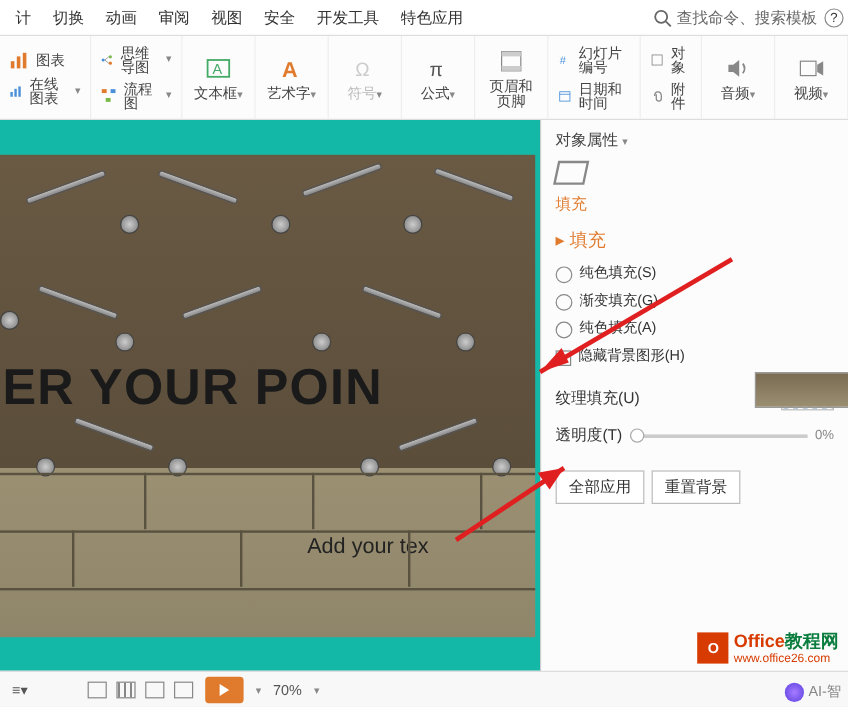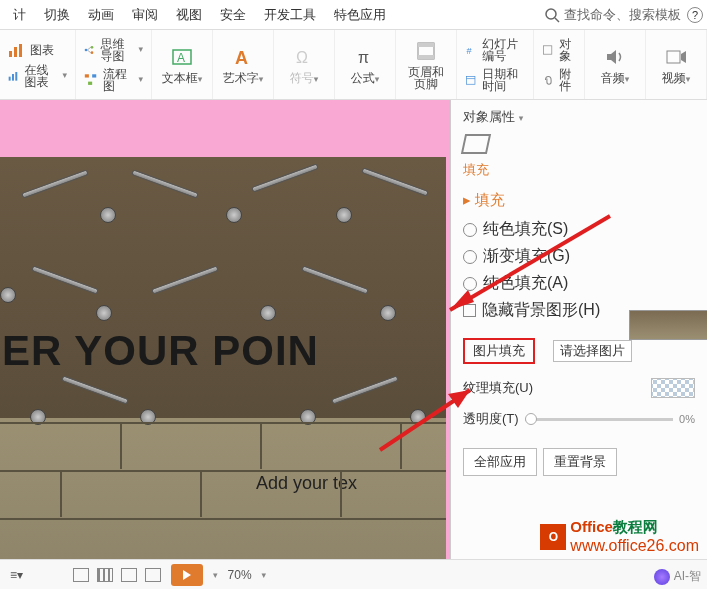--- a/index.html
+++ b/index.html
@@ -8,32 +8,32 @@
 .tabbar .tab{padding:0 9px;line-height:30px;cursor:pointer}
 .tabbar .search{margin-left:auto;display:flex;align-items:center;color:#666;gap:4px}
 .ribbon{display:flex;height:70px;background:#fcfcfc;border-bottom:1px solid #ddd}
 .rgroup{display:flex;flex-direction:column;justify-content:center;gap:6px;padding:0 8px;border-right:1px solid #eee}
 .rbtn{display:flex;align-items:center;gap:6px;font-size:12px;color:#444;line-height:1}
 .rbtn.big{flex-direction:column;gap:4px;text-align:center;min-width:44px}
 .ic{width:16px;height:16px;display:inline-block}
 .ic-big{width:22px;height:22px}
 .dd{font-size:9px;color:#888}
 .content{display:flex;height:calc(100% - 130px);position:relative}
-.slide{flex:1;background:#f9a8d4;display:flex;align-items:flex-end;justify-content:flex-start;overflow:hidden;position:relative;border-right:1px solid #ccc}
+.slide{flex:1;background:#14b8a6;display:flex;align-items:center;justify-content:flex-start;overflow:hidden;position:relative;border-right:1px solid #ccc}
 .slideimg{width:446px;height:402px;background:linear-gradient(#6a5a44 0%,#5a4d3a 65%,#9b9072 65%,#8f856a 100%);position:relative}
 .slideimg .bigtxt{position:absolute;top:170px;left:2px;font-size:42px;font-weight:900;color:#1a1a1a;letter-spacing:1px;white-space:nowrap}
 .slideimg .subtxt{position:absolute;top:316px;left:256px;font-size:18px;color:#222}
 .bar{position:absolute;height:6px;background:linear-gradient(#bbb,#888);border-radius:3px;border:1px solid #555}
 .knob{position:absolute;width:16px;height:16px;border-radius:50%;background:radial-gradient(#ccc,#777);border:1px solid #444}
 .panel{width:256px;background:#fcfcfc;padding:8px 12px;font-size:13px;color:#333;position:relative;overflow:hidden}
 .ptitle{color:#444;margin-bottom:8px}
 .picon{width:26px;height:20px;border:2px solid #888;display:inline-block;transform:skewX(-12deg);margin-bottom:4px}
 .plabel{color:#e07b2e;font-size:13px;margin-bottom:12px;display:block}
 .sect{color:#e07b2e;font-size:15px;margin:10px 0 6px}
-.radio-row{display:flex;align-items:center;gap:6px;padding:3px 0;font-size:16px}
+.radio-row{display:flex;align-items:flex-end;gap:6px;padding:3px 0;font-size:12px}
 .radio{width:14px;height:14px;border:1px solid #888;border-radius:50%;display:inline-block;position:relative}
 .radio.on::after{content:"";position:absolute;inset:3px;background:#555;border-radius:50%}
 .check{width:13px;height:13px;border:1px solid #888;display:inline-block}
 .hlred{border:2px solid #e02020;padding:2px 4px;border-radius:2px}
 .thumb{position:absolute;right:-10px;top:210px;width:88px;height:30px;background:linear-gradient(#7a6b52,#9b8f72);border:1px solid #999}
 .linkrow{display:flex;align-items:center;gap:18px;margin:14px 0 8px;font-size:13px}
 .linkbtn{padding:1px 6px;border:1px solid #bbb;background:#fff;font-size:13px}
 .slider{display:flex;align-items:center;gap:6px;margin-top:12px}
 .slbar{flex:1;height:3px;background:#ccc;position:relative}
 .slhndl{position:absolute;left:0;top:-5px;width:12px;height:12px;border-radius:50%;border:1px solid #aaa;background:#fff}
@@ -269,24 +269,20 @@
     <div class="radio-row">
         <span class="radio"></span>
         <span>纯色填充(A)</span>
       </div>
     <div class="radio-row">
         <span class="check"></span>
         <span>隐藏背景图形(H)</span>
       </div>
 
     <div class="linkrow">
-      <span class="hbox">图片填充</span>
-      <span class="linkbtn">请选择图片</span>
-    </div>
-    <div class="linkrow">
       <span>纹理填充(U)</span>
       <span style="margin-left:auto;width:44px;height:20px;border:1px solid #bbb;background:repeating-conic-gradient(#bcd 0 25%,#fff 0 50%) 50%/8px 8px"></span>
     </div>
     <div class="slider">
       <span>透明度(T)</span>
       <div class="slbar">
           <div class="slhndl"></div>
         </div>
       <span style="font-size:11px;color:#888">0%</span>
     </div>
@@ -317,19 +313,19 @@
   <div class="play"></div>
     <span class="dd">▾</span>
   <span>70%</span>
     <span class="dd">▾</span>
 </div>
 
 <div class="wm">
   <div class="sq">O</div>
   <div>
     <div><span class="txt t1">Office</span><span class="txt t2">教程网</span></div>
-    <div style="font-size:16px;color:#d83b01">www.office26.com</div>
+    <div style="font-size:10px;color:#d83b01">www.office26.com</div>
   </div>
 </div>
 <div class="ai">
     <span class="aidot"></span>
     <span>AI-智</span>
   </div>
 
 </body></html>

